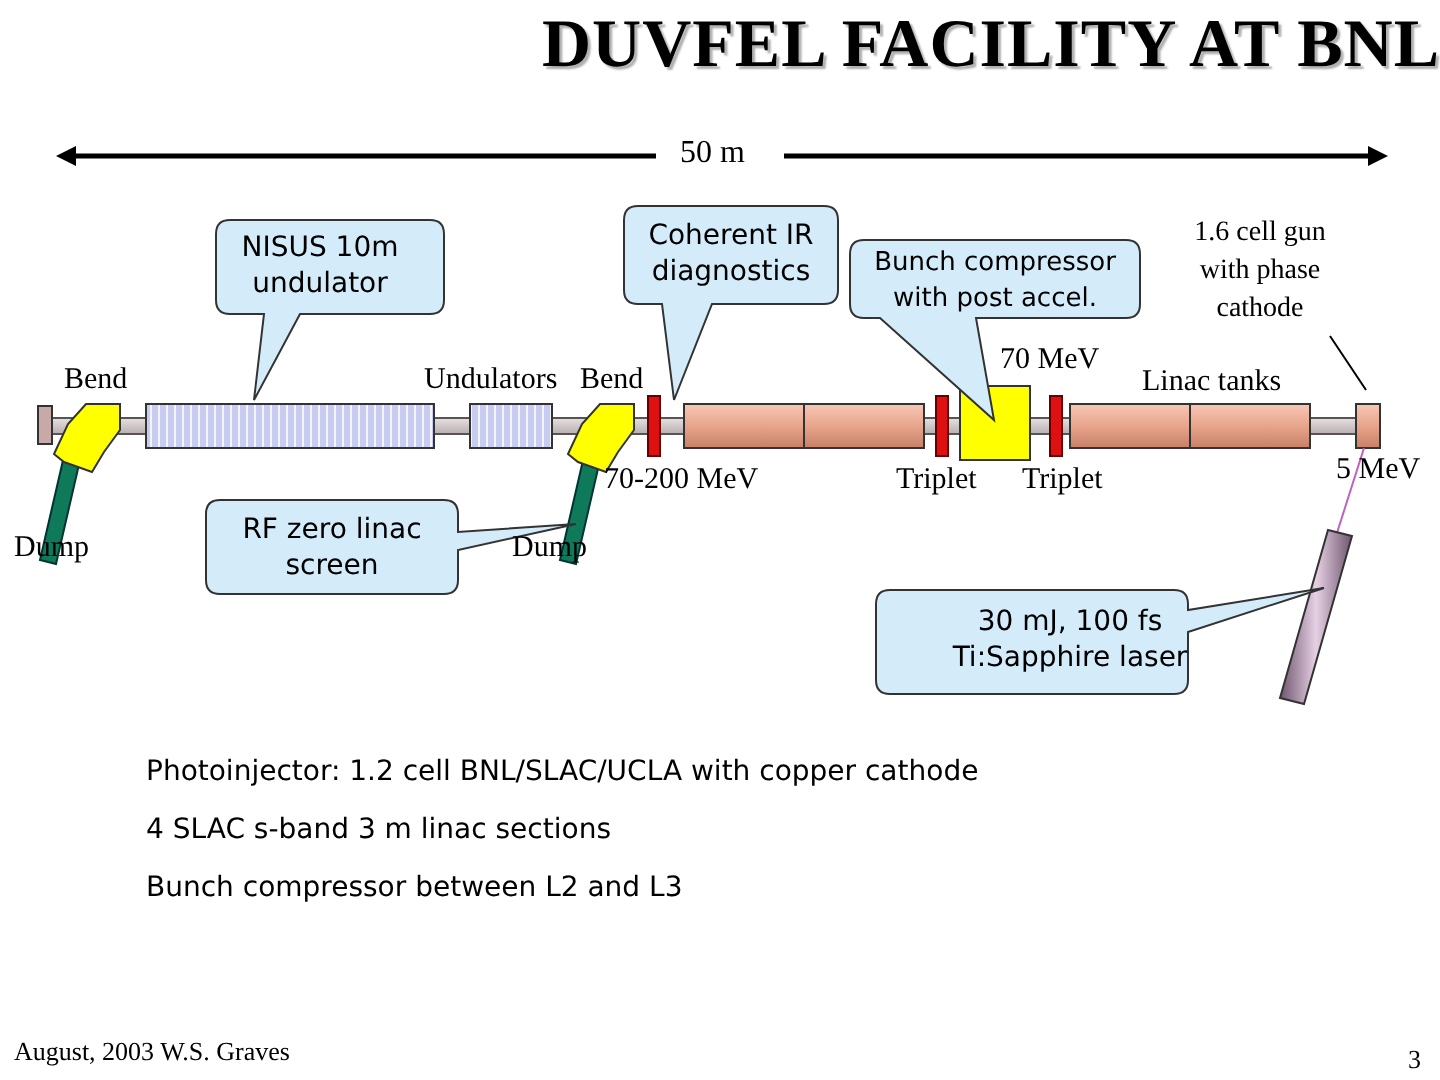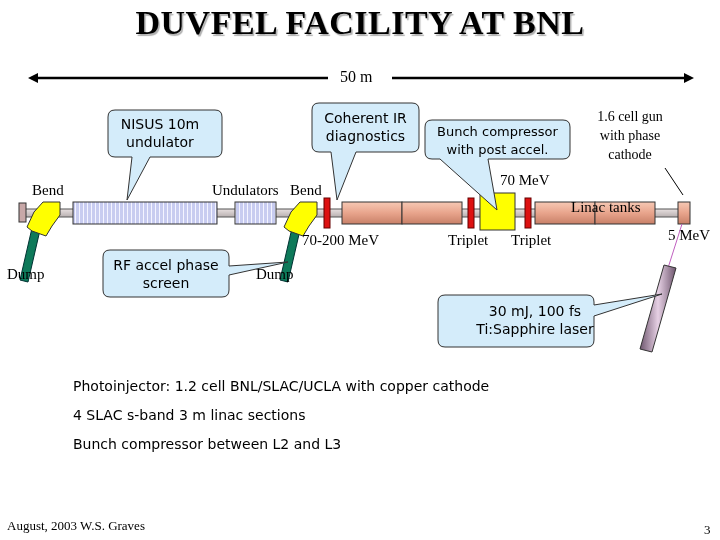--- a/index.html
+++ b/index.html
@@ -1,19 +1,19 @@
 <!DOCTYPE html>
 <html><head>
   <meta charset="utf-8">
   <style>
     html, body { margin: 0; padding: 0; background: #ffffff; }
     body { width: 720px; height: 540px; position: relative; overflow: hidden;
            font-family: "DejaVu Serif", serif; color: #000; }
     .abs { position: absolute; }
-    .title { left: 0; top: 4px; width: 720px; text-align: center;
+    .title { left: 0; top: 4px; width: 720px; text-align: right;
              font-family: "Liberation Serif", serif; font-size: 34px; font-weight: bold;
              letter-spacing: 0.5px; text-transform: uppercase;
              text-shadow: 1.5px 1.5px 1px #b0b0b0; font-variant: small-caps; }
     .serif-label { font-family: "Liberation Serif", serif; font-size: 15px; white-space: nowrap; }
     .callout-text { font-family: "DejaVu Sans", sans-serif; font-size: 14px; text-align: center;
                     line-height: 18px; white-space: nowrap; }
     .bullet { font-family: "DejaVu Sans", sans-serif; font-size: 14px; white-space: nowrap; }
     .footer { font-family: "Liberation Serif", serif; font-size: 13px; }
   </style>
 </head>
@@ -102,21 +102,21 @@
 
 <div class="abs serif-label" style="left:32px;top:182px;">Bend</div>
 <div class="abs serif-label" style="left:170px;top:182px;margin-left:42px;">Undulators</div>
 <div class="abs serif-label" style="left:290px;top:182px;">Bend</div>
 <div class="abs serif-label" style="left:7px;top:266px;">Dump</div>
 <div class="abs serif-label" style="left:256px;top:266px;">Dump</div>
 <div class="abs serif-label" style="left:302px;top:232px;">70-200 MeV</div>
 <div class="abs serif-label" style="left:448px;top:232px;">Triplet</div>
 <div class="abs serif-label" style="left:511px;top:232px;">Triplet</div>
 <div class="abs serif-label" style="left:500px;top:172px;">70 MeV</div>
-<div class="abs serif-label" style="left:571px;top:183px;margin-top:16px;">Linac tanks</div>
+<div class="abs serif-label" style="left:571px;top:183px;">Linac tanks</div>
 <div class="abs serif-label" style="left:668px;top:227px;">5 MeV</div>
 
 <div class="abs serif-label" style="left:585px;top:107px;width:90px;text-align:center;line-height:19px;font-size:14px;">
   <div>1.6 cell gun</div>
   <div>with phase</div>
   <div>cathode</div>
 </div>
 
 <div class="abs callout-text" style="left:108px;top:115px;width:104px;">
   <div>NISUS 10m</div>
@@ -124,21 +124,21 @@
 </div>
 <div class="abs callout-text" style="left:312px;top:109px;width:107px;">
   <div>Coherent IR</div>
   <div>diagnostics</div>
 </div>
 <div class="abs callout-text" style="left:425px;top:123px;width:145px;font-size:13px;">
   <div>Bunch compressor</div>
   <div>with post accel.</div>
 </div>
 <div class="abs callout-text" style="left:103px;top:256px;width:126px;">
-  <div>RF accel phase</div>
+  <div>RF zero linac</div>
   <div>screen</div>
 </div>
 <div class="abs callout-text" style="left:438px;top:302px;width:156px;margin-left:19px;">
   <div>30 mJ, 100 fs</div>
   <div>Ti:Sapphire laser</div>
 </div>
 
 <div class="abs" style="left:73px;top:378px;">
   <div class="bullet" style="height:29px;">Photoinjector: 1.2 cell BNL/SLAC/UCLA with copper cathode</div>
   <div class="bullet" style="height:29px;">4 SLAC s-band 3 m linac sections</div>

